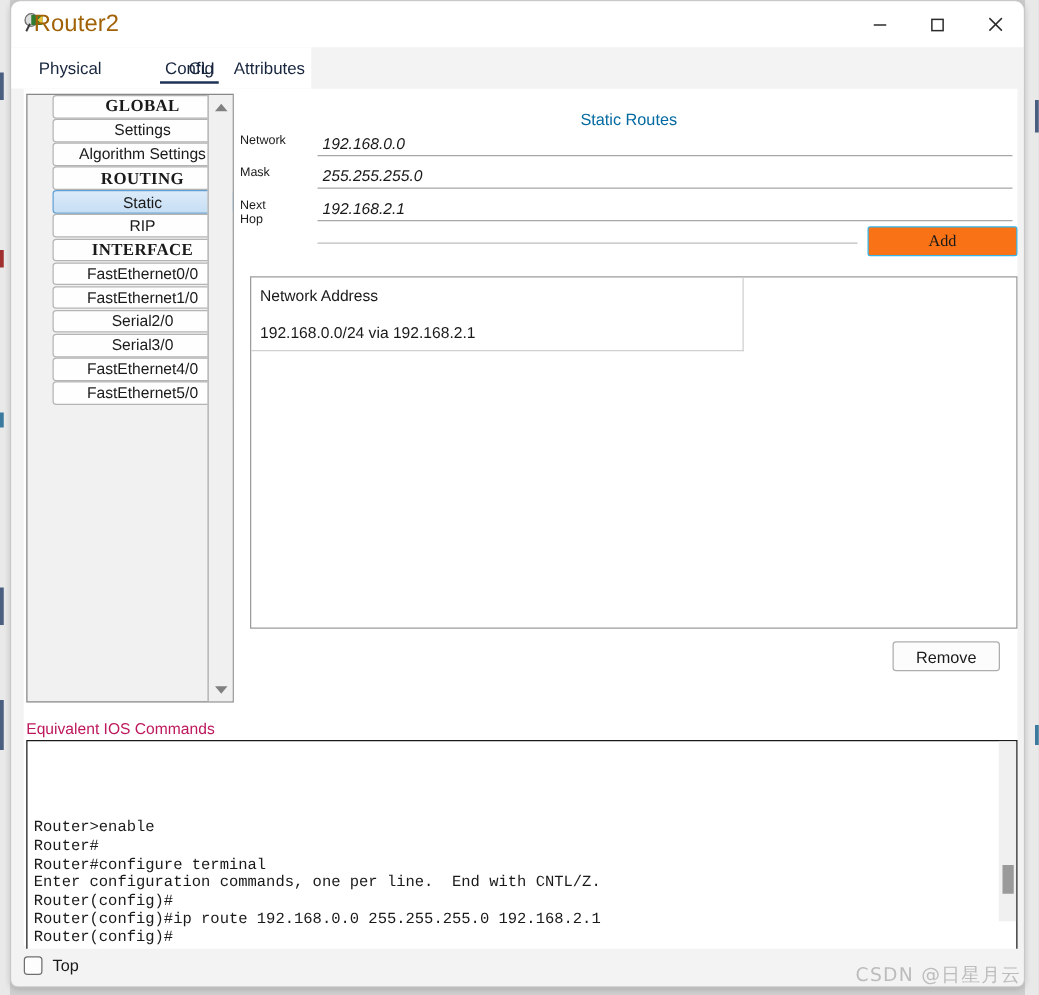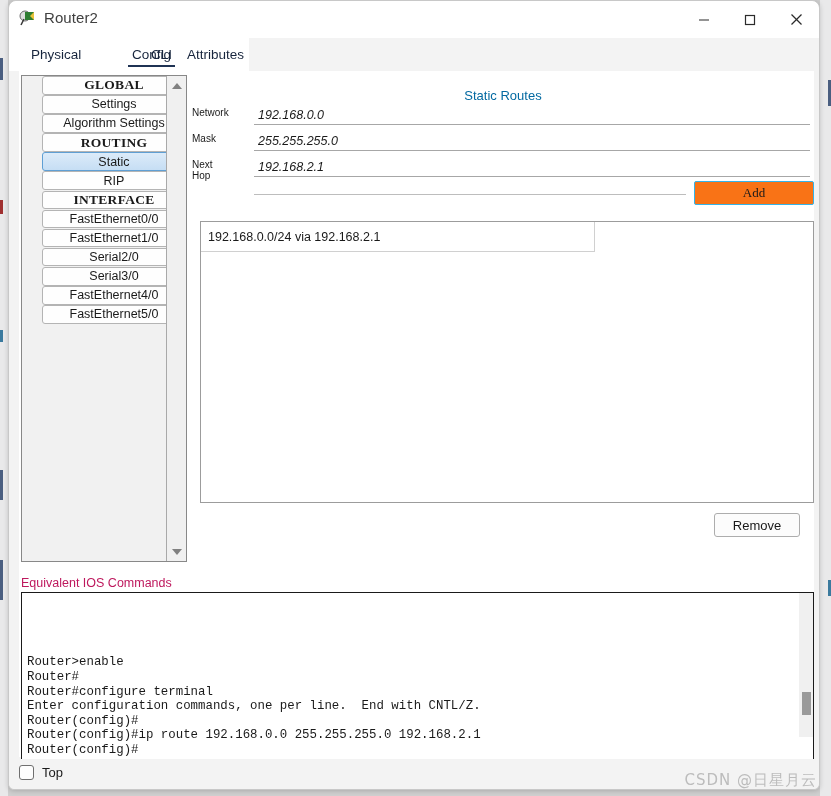--- a/index.html
+++ b/index.html
@@ -52,23 +52,23 @@
     background: #ffffff;
     border-radius: 7px 7px 0 0;
   }
   #title-icon {
     position: absolute;
     left: 10px; top: 9px;
     width: 18px; height: 18px;
   }
   #title-text {
     position: absolute;
-    left: 35px; top: 8px;
-    font-size: 15px;
-    color: #404040;
+    left: 18px; top: 8px;
+    font-size: 19px;
+    color: #a16207;
     letter-spacing: 0.1px;
   }
   .win-btn {
     position: absolute;
     top: 0;
     width: 46px; height: 37px;
     display: flex;
     align-items: center;
     justify-content: center;
   }
@@ -510,20 +510,23 @@
       </div>
 
       <div id="rule-line"></div>
 
       <div id="btn-add">
         <span>Add</span>
       </div>
 
       <div id="routes-box">
         <div id="routes-col">
+          <div class="routes-cell header">
+            <span>Network Address</span>
+          </div>
           <div class="routes-cell">
             <span>192.168.0.0/24 via 192.168.2.1</span>
           </div>
         </div>
       </div>
 
       <div id="btn-remove">
         <span>Remove</span>
       </div>
     </div>

